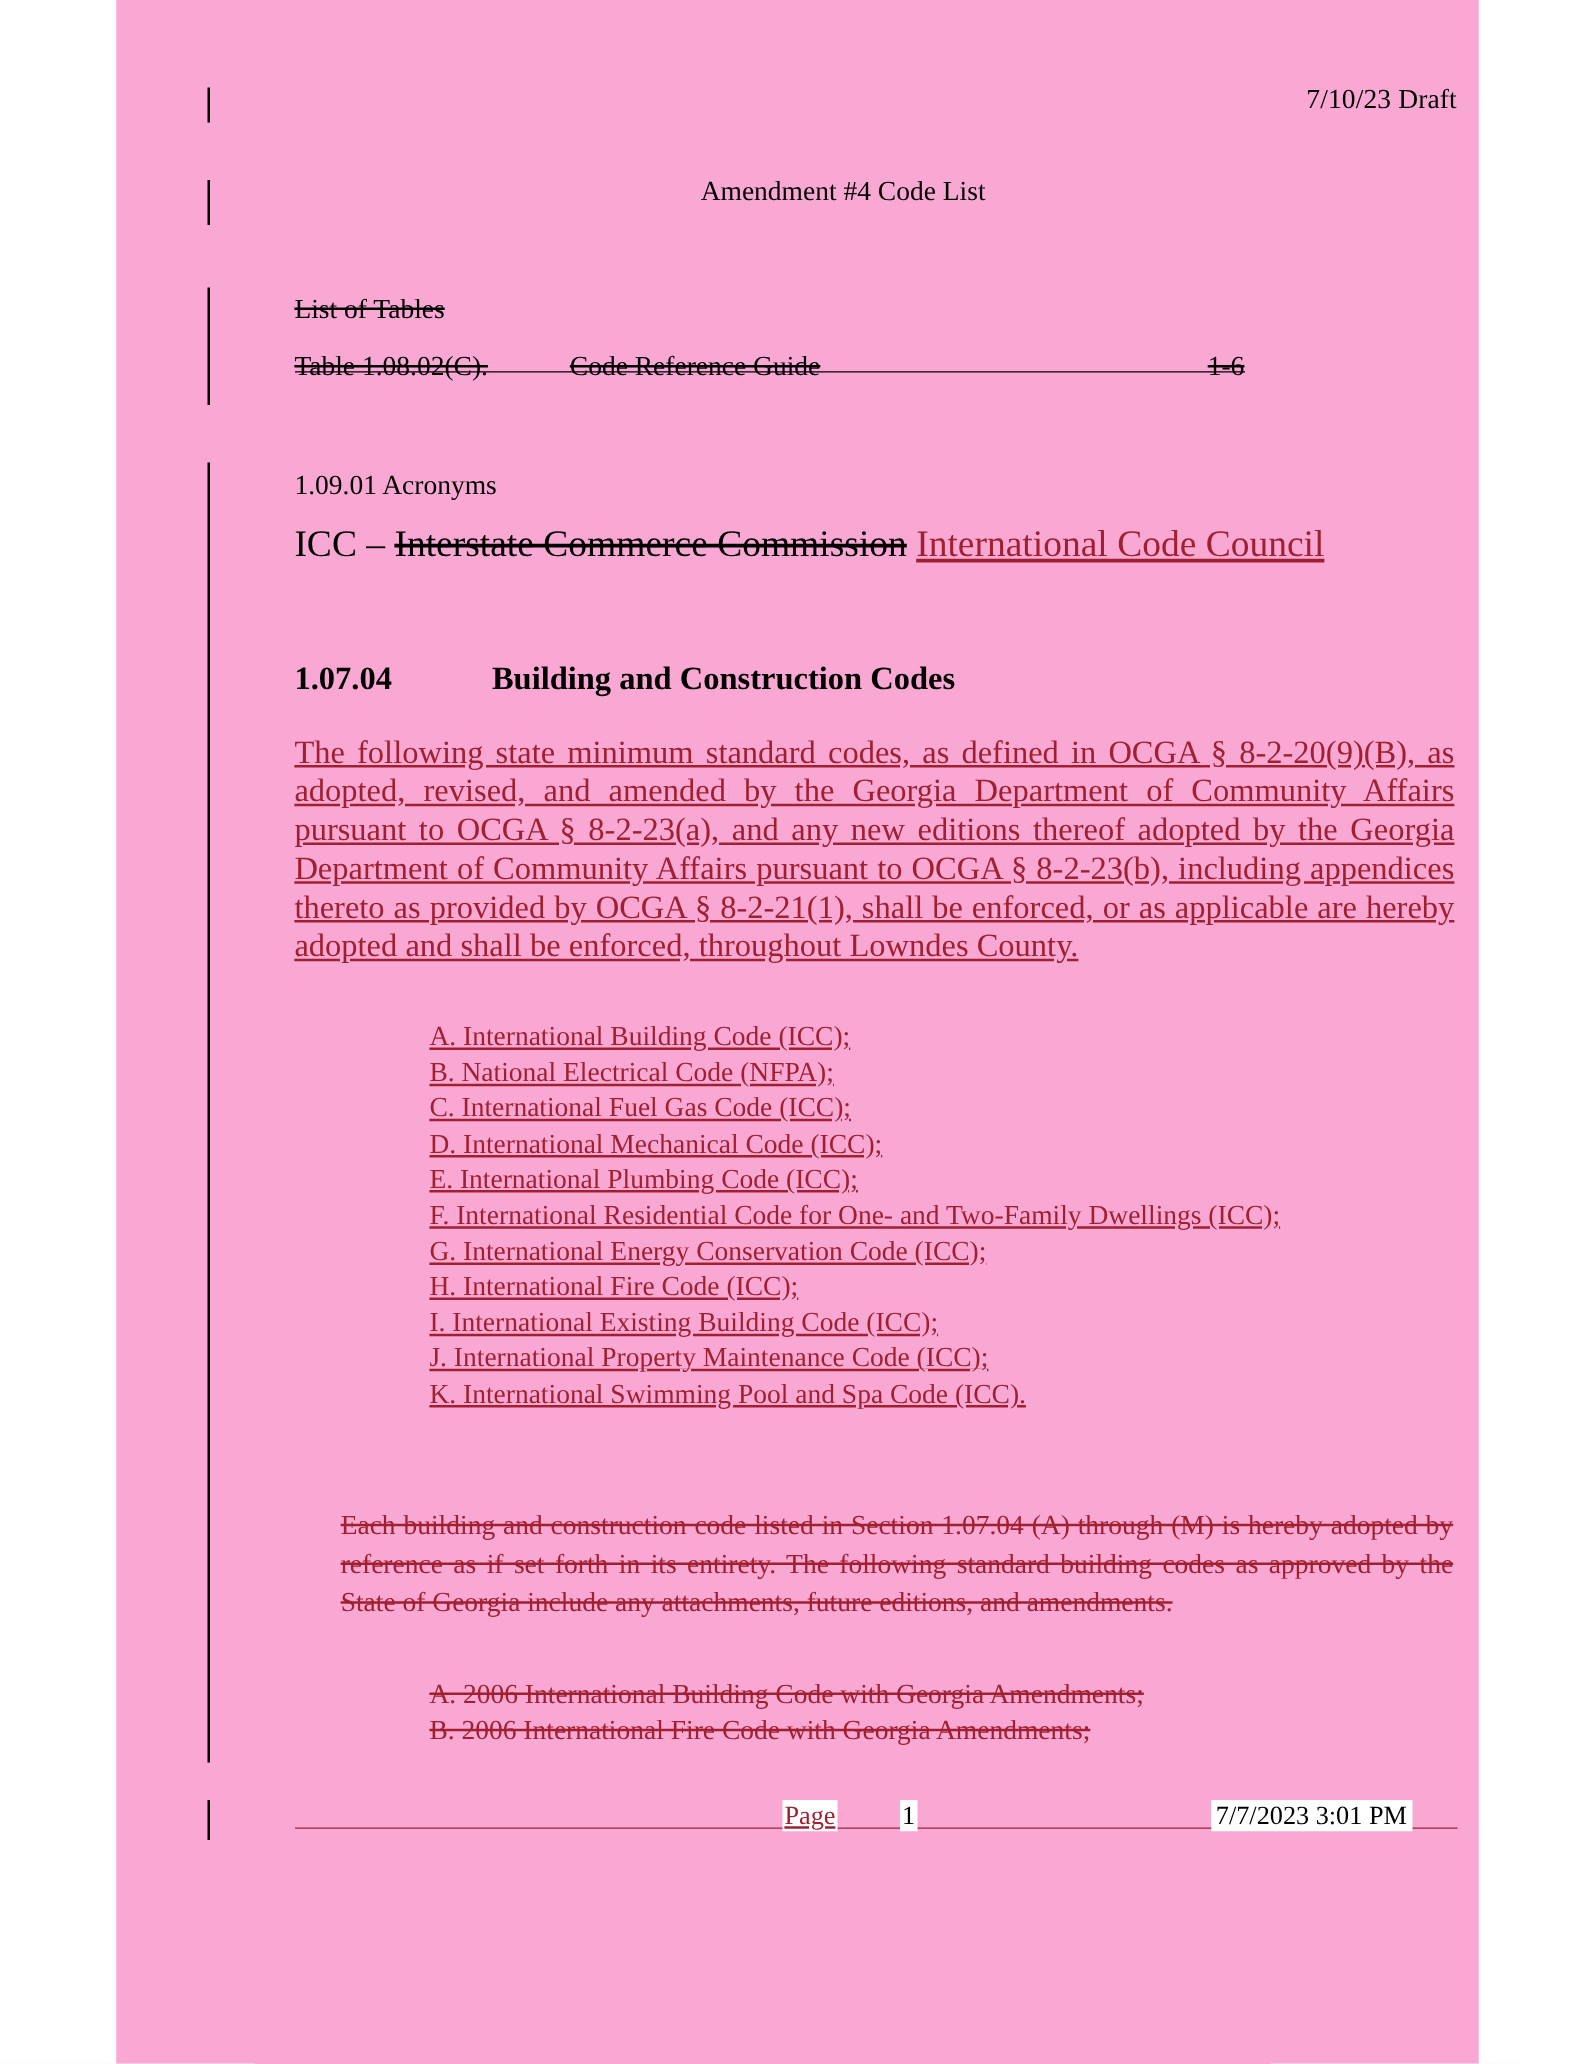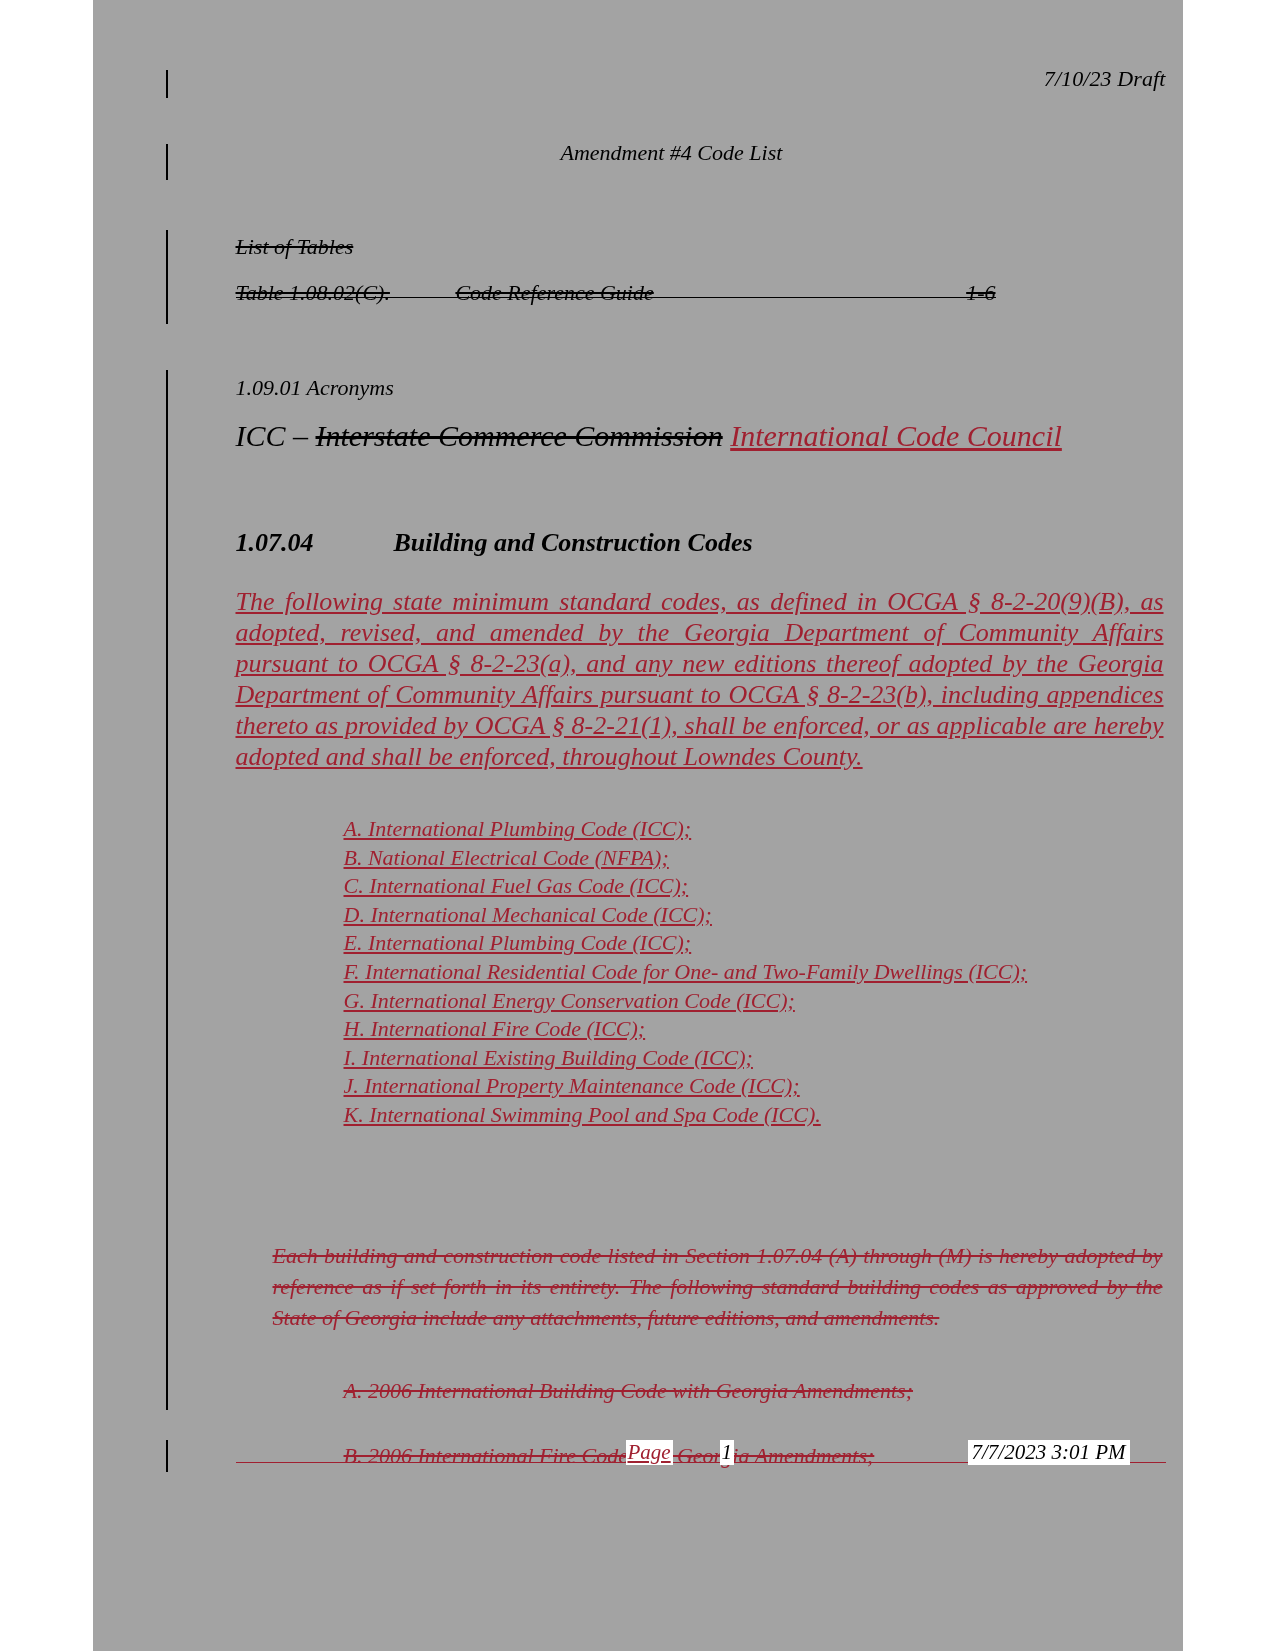--- a/index.html
+++ b/index.html
@@ -9,24 +9,23 @@
   }
   body {
     font-family: "Liberation Serif", serif;
     color: #000000;
   }
   .page {
     position: relative;
     width: 1090px;
     height: 1651px;
     margin: 0 auto;
-    background: #a3a3a3;
+    background: #f9a8d4;
     box-sizing: border-box;
     overflow: hidden;
-    font-style: italic;
   }
   .content {
     position: absolute;
     left: 143px;
     top: 0;
     width: 930px;
   }
 
   
   .changebar {
@@ -54,21 +53,20 @@
   .strike {
     text-decoration: line-through;
   }
   .ins {
     color: #a02030;
     text-decoration: underline;
   }
   .del {
     color: #a02030;
     text-decoration: line-through;
-    margin-top: 36px;
   }
 
   .list-of-tables {
     position: absolute;
     left: 0;
     top: 234px;
     font-size: 22px;
   }
   .table-row {
     position: absolute;
@@ -218,21 +216,21 @@
       <span>ICC – </span><span class="strike">Interstate Commerce Commission</span><span>&nbsp;</span><span class="ins">International Code Council</span>
     </div>
 
     <div class="section-head">
       <span class="num">1.07.04</span><span>Building and Construction Codes</span>
     </div>
 
     <div class="para-intro ins">The following state minimum standard codes, as defined in OCGA § 8-2-20(9)(B), as adopted, revised, and amended by the Georgia Department of Community Affairs pursuant to OCGA § 8-2-23(a), and any new editions thereof adopted by the Georgia Department of Community Affairs pursuant to OCGA § 8-2-23(b), including appendices thereto as provided by OCGA § 8-2-21(1), shall be enforced, or as applicable are hereby adopted and shall be enforced, throughout Lowndes County.</div>
 
     <div class="code-list">
-      <div class="ins">A. International Plumbing Code (ICC);</div>
+      <div class="ins">A. International Building Code (ICC);</div>
       <div class="ins">B. National Electrical Code (NFPA);</div>
       <div class="ins">C. International Fuel Gas Code (ICC);</div>
       <div class="ins">D. International Mechanical Code (ICC);</div>
       <div class="ins">E. International Plumbing Code (ICC);</div>
       <div class="ins">F. International Residential Code for One- and Two-Family Dwellings (ICC);</div>
       <div class="ins">G. International Energy Conservation Code (ICC);</div>
       <div class="ins">H. International Fire Code (ICC);</div>
       <div class="ins">I. International Existing Building Code (ICC);</div>
       <div class="ins">J. International Property Maintenance Code (ICC);</div>
       <div class="ins">K. International Swimming Pool and Spa Code (ICC).</div>

